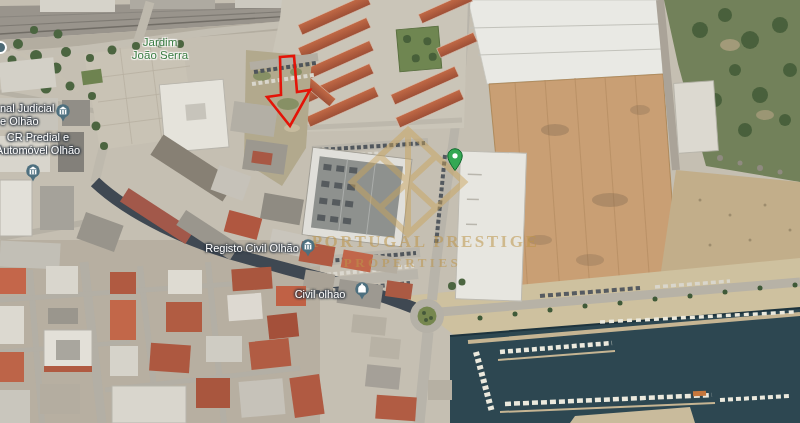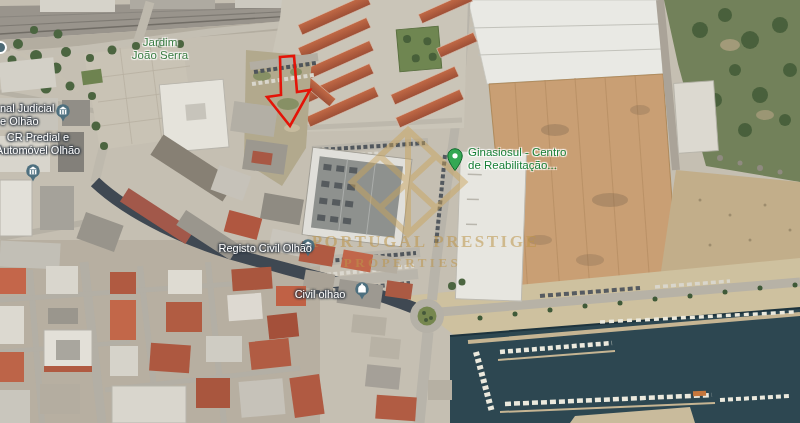--- a/index.html
+++ b/index.html
@@ -392,32 +392,28 @@
 <div class="lbl lbl-white" style="left:0px;top:102px;width:60px;text-align:left;">
   <span class="ln">nal Judicial</span>
   <span class="ln">e Olhão</span>
 </div>
 
 <div class="lbl lbl-white" style="left:-10px;top:131px;width:96px;">
   <span class="ln">CR Predial e</span>
   <span class="ln">Automóvel Olhão</span>
 </div>
 
-<div class="lbl lbl-white" style="left:192px;top:242px;width:120px;text-align:right;">
+<div class="lbl lbl-white" style="left:192px;top:242px;width:120px;">
   <span class="ln">Registo Civil Olhão</span>
 </div>
 
 <div class="lbl lbl-white" style="left:272px;top:288px;width:96px;">
   <span class="ln">Civil olhao</span>
 </div>
 
-<div class="lbl lbl-health" style="left:468px;top:146px;width:120px;text-align:left;">
-  <span class="ln">Ginasiosul - Centro</span>
-  <span class="ln">de Reabilitação...</span>
-</div>
 
 <svg class="pin" style="left:56px;top:104px;" width="14" height="18" viewBox="0 0 14 18">
   <path d="M4,12 L7,17.5 L10,12 Z" fill="#4e707f"></path>
       <circle cx="7" cy="7" r="6.8" fill="#4e707f"></circle>
   <path d="M7,2.6 L11,5.2 L3,5.2 Z" fill="#ffffff"></path>
       <rect x="3.6" y="5.8" width="6.8" height="4.6" fill="#ffffff"></rect>
   <rect x="5.2" y="5.8" width="1" height="4.6" fill="#4e707f"></rect>
       <rect x="7.8" y="5.8" width="1" height="4.6" fill="#4e707f"></rect>
 </svg>
 

